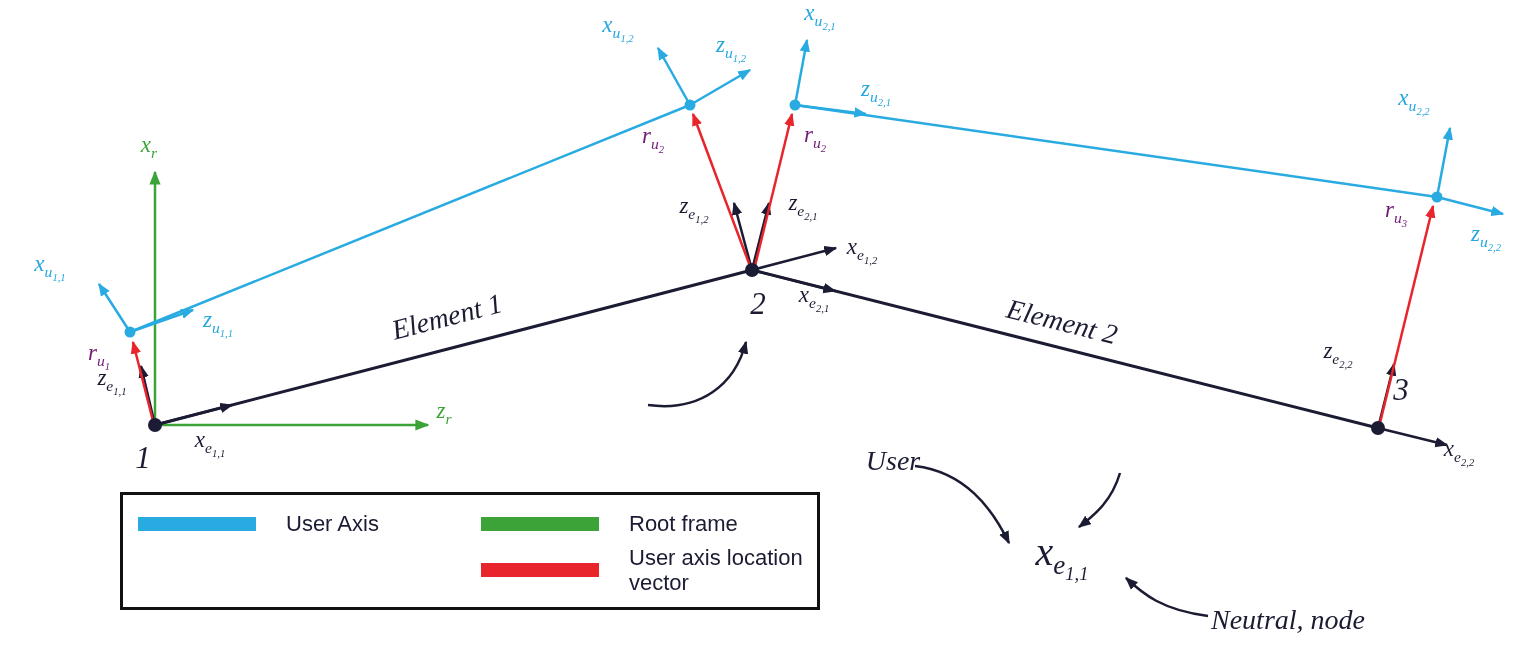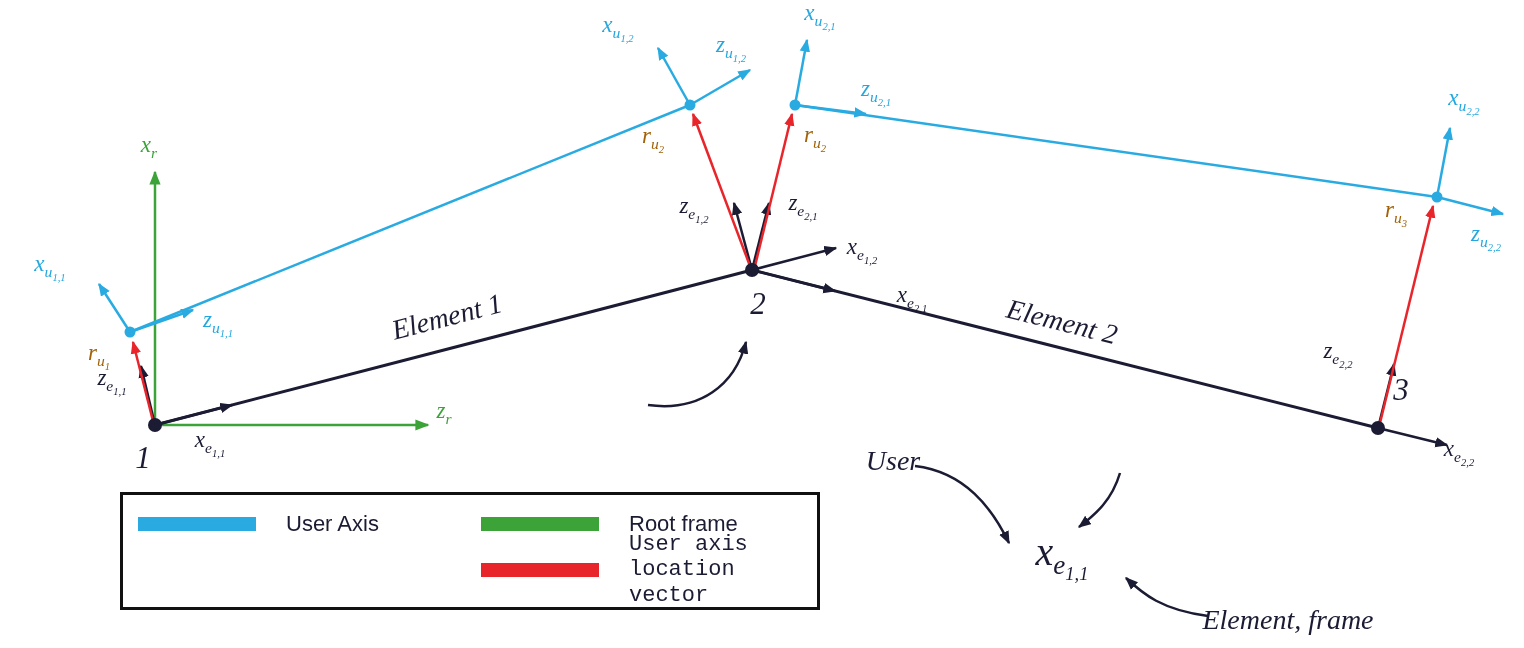--- a/index.html
+++ b/index.html
@@ -6,36 +6,36 @@
   .canvas{position:relative;width:1524px;height:648px;background:#ffffff;overflow:hidden;
           font-family:"Liberation Serif",serif;}
   .canvas > svg{position:absolute;left:0;top:0;}
 
   .lbl{position:absolute;transform:translate(-50%,-50%);font-style:italic;font-size:23px;
        line-height:1;white-space:nowrap;}
   .lbl sub{font-size:68%;line-height:1;}
   .c-navy{color:#1B1B33}
   .c-cyan{color:#24A6DE}
   .c-green{color:#3BA338}
-  .c-red{color:#a16207}
+  .c-red{color:#701a75}
   .station{font-size:31px;}
   .elem{font-size:28px;}
   .annot{font-size:28px;}
   .big{font-size:40px;}
 
   .legend{position:absolute;left:120px;top:492px;width:700px;height:118px;border:3px solid #111;
           background:#fff;box-sizing:border-box;font-family:"Liberation Sans",sans-serif;color:#1B1B33;}
   .legend-item{position:absolute;display:flex;align-items:center;gap:30px;font-size:22px;}
   .swatch{width:118px;height:14px;flex:0 0 auto;display:inline-block;}
   .sw-cyan{background:#29ABE2}
   .sw-black{background:#000000}
   .sw-green{background:#3BA338}
   .sw-red{background:#E8252B}
   .legend-label{line-height:1.15;}
-  .w-wrap{width:175px;font-family:Liberation Mono, monospace;}
+  .w-wrap{width:175px;}
 </style>
 </head>
 <body>
 
 <div class="canvas">
 
   <svg width="1524" height="648" viewBox="0 0 1524 648">
     <defs>
       <marker id="m-navy" viewBox="0 0 10 8" refX="9" refY="4" markerWidth="13" markerHeight="11" markerUnits="userSpaceOnUse" orient="auto">
         <path d="M0,0 L10,4 L0,8 Z" fill="#1B1B33"></path>
@@ -100,46 +100,46 @@
 
   <div class="lbl c-green" style="left:149px;top:147px"><span>x</span><sub>r</sub></div>
   <div class="lbl c-green" style="left:444px;top:413px"><span>z</span><sub>r</sub></div>
 
   <div class="lbl c-cyan" style="left:50px;top:268px"><span>x</span><sub><span>u</span><sub>1,1</sub></sub></div>
   <div class="lbl c-cyan" style="left:218px;top:324px"><span>z</span><sub><span>u</span><sub>1,1</sub></sub></div>
   <div class="lbl c-cyan" style="left:618px;top:29px"><span>x</span><sub><span>u</span><sub>1,2</sub></sub></div>
   <div class="lbl c-cyan" style="left:731px;top:49px"><span>z</span><sub><span>u</span><sub>1,2</sub></sub></div>
   <div class="lbl c-cyan" style="left:820px;top:17px"><span>x</span><sub><span>u</span><sub>2,1</sub></sub></div>
   <div class="lbl c-cyan" style="left:876px;top:93px"><span>z</span><sub><span>u</span><sub>2,1</sub></sub></div>
-  <div class="lbl c-cyan" style="left:1464px;top:102px"><span>x</span><sub><span>u</span><sub>2,2</sub></sub></div>
+  <div class="lbl c-cyan" style="left:1414px;top:102px"><span>x</span><sub><span>u</span><sub>2,2</sub></sub></div>
   <div class="lbl c-cyan" style="left:1486px;top:238px"><span>z</span><sub><span>u</span><sub>2,2</sub></sub></div>
 
   <div class="lbl c-red" style="left:99px;top:357px"><span>r</span><sub><span>u</span><sub>1</sub></sub></div>
   <div class="lbl c-red" style="left:653px;top:140px"><span>r</span><sub><span>u</span><sub>2</sub></sub></div>
   <div class="lbl c-red" style="left:815px;top:139px"><span>r</span><sub><span>u</span><sub>2</sub></sub></div>
   <div class="lbl c-red" style="left:1396px;top:214px"><span>r</span><sub><span>u</span><sub>3</sub></sub></div>
 
   <div class="lbl c-navy" style="left:112px;top:382px"><span>z</span><sub><span>e</span><sub>1,1</sub></sub></div>
   <div class="lbl c-navy" style="left:210px;top:444px"><span>x</span><sub><span>e</span><sub>1,1</sub></sub></div>
   <div class="lbl c-navy" style="left:694px;top:210px"><span>z</span><sub><span>e</span><sub>1,2</sub></sub></div>
   <div class="lbl c-navy" style="left:803px;top:207px"><span>z</span><sub><span>e</span><sub>2,1</sub></sub></div>
   <div class="lbl c-navy" style="left:862px;top:251px"><span>x</span><sub><span>e</span><sub>1,2</sub></sub></div>
-  <div class="lbl c-navy" style="left:912px;top:299px"><span>x</span><sub><span>e</span><sub>2,1</sub></sub></div>
+  <div class="lbl c-navy" style="left:814px;top:299px"><span>x</span><sub><span>e</span><sub>2,1</sub></sub></div>
   <div class="lbl c-navy" style="left:1338px;top:355px"><span>z</span><sub><span>e</span><sub>2,2</sub></sub></div>
   <div class="lbl c-navy" style="left:1459px;top:453px"><span>x</span><sub><span>e</span><sub>2,2</sub></sub></div>
 
   <div class="lbl station c-navy" style="left:143px;top:457px">1</div>
   <div class="lbl station c-navy" style="left:758px;top:303px">2</div>
   <div class="lbl station c-navy" style="left:1401px;top:389px">3</div>
 
   <div class="lbl elem c-navy" style="left:447px;top:317px;transform:translate(-50%,-50%) rotate(-14.5deg)">Element 1</div>
   <div class="lbl elem c-navy" style="left:1062px;top:322px;transform:translate(-50%,-50%) rotate(14deg)">Element 2</div>
 
   <div class="lbl annot c-navy" style="left:893px;top:461px">User</div>
-  <div class="lbl annot c-navy" style="left:1288px;top:620px">Element, frame</div>
+  <div class="lbl annot c-navy" style="left:1288px;top:620px">Neutral, node</div>
 
   <div class="lbl big c-navy" style="left:1062px;top:558px"><span>x</span><sub><span>e</span><sub>1,1</sub></sub></div>
 
   <div class="legend">
     <div class="legend-item" style="left:15px;top:16px">
       <span class="swatch sw-cyan"></span>
       <span class="legend-label">User Axis</span>
     </div>
     <div class="legend-item" style="left:358px;top:16px">
       <span class="swatch sw-green"></span>

